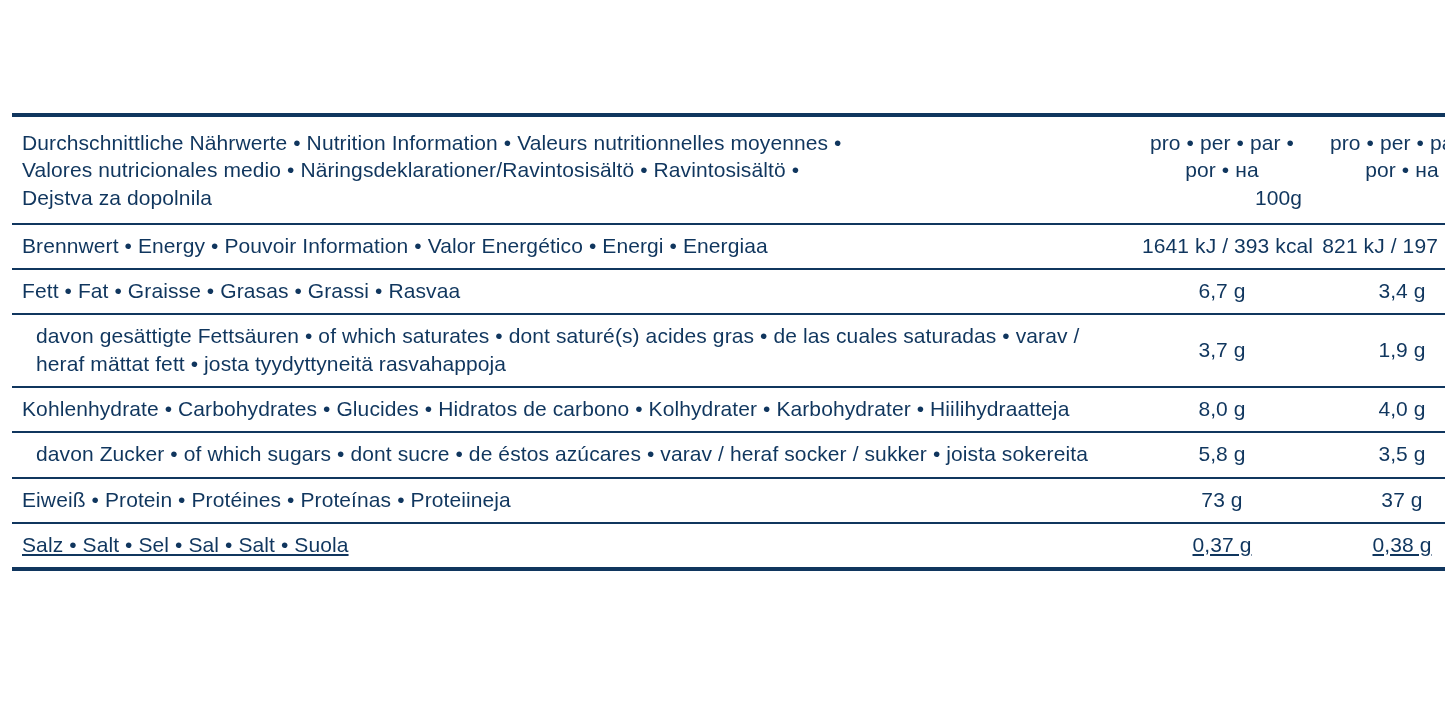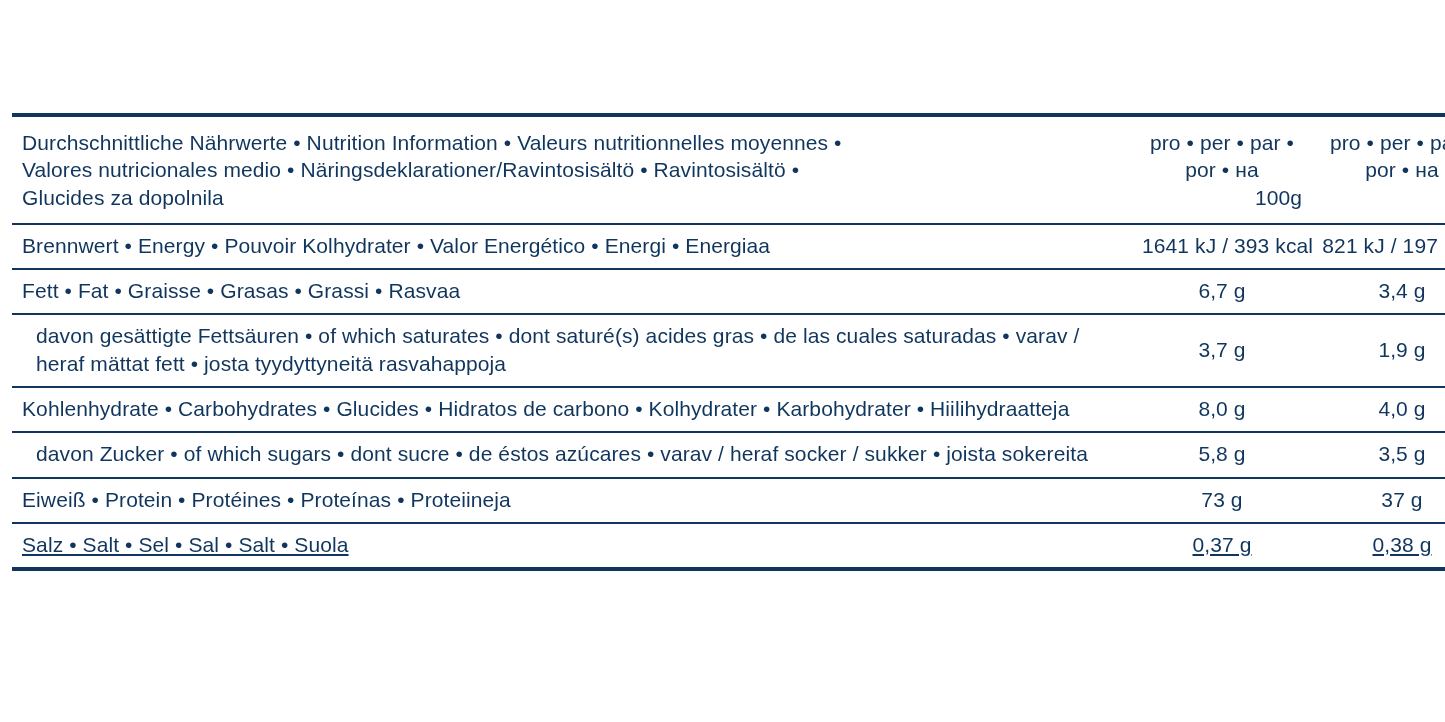--- a/index.html
+++ b/index.html
@@ -83,36 +83,36 @@
 <body>
 
 <div class="sheet">
   <table class="nutrition-table">
     <tbody>
 
       <tr class="head-row">
         <td class="col-label head-title">
           <div>Durchschnittliche Nährwerte • Nutrition Information • Valeurs nutritionnelles moyennes •</div>
           <div>Valores nutricionales medio • Näringsdeklarationer/Ravintosisältö • Ravintosisältö •</div>
-          <div>Glucides za dopolnila</div>
+          <div>Dejstva za dopolnila</div>
         </td>
         <td class="col-val head-portion">
           <span>pro • per • par •</span><br>
           <span>por • на</span>
           <span class="amt">100g</span>
         </td>
         <td class="col-val head-portion">
           <span>pro • per • par •</span><br>
           <span>por • на</span>
           <span class="amt">50g</span>
         </td>
       </tr>
 
       <tr>
-        <td class="col-label">Brennwert • Energy • Pouvoir Kolhydrater • Valor Energético • Energi • Energiaa</td>
+        <td class="col-label">Brennwert • Energy • Pouvoir Information • Valor Energético • Energi • Energiaa</td>
         <td class="col-val energy-val">1641 kJ / 393 kcal</td>
         <td class="col-val energy-val">821 kJ / 197 kcal</td>
       </tr>
 
       <tr>
         <td class="col-label">Fett • Fat • Graisse • Grasas • Grassi • Rasvaa</td>
         <td class="col-val val">6,7 g</td>
         <td class="col-val val">3,4 g</td>
       </tr>
 

